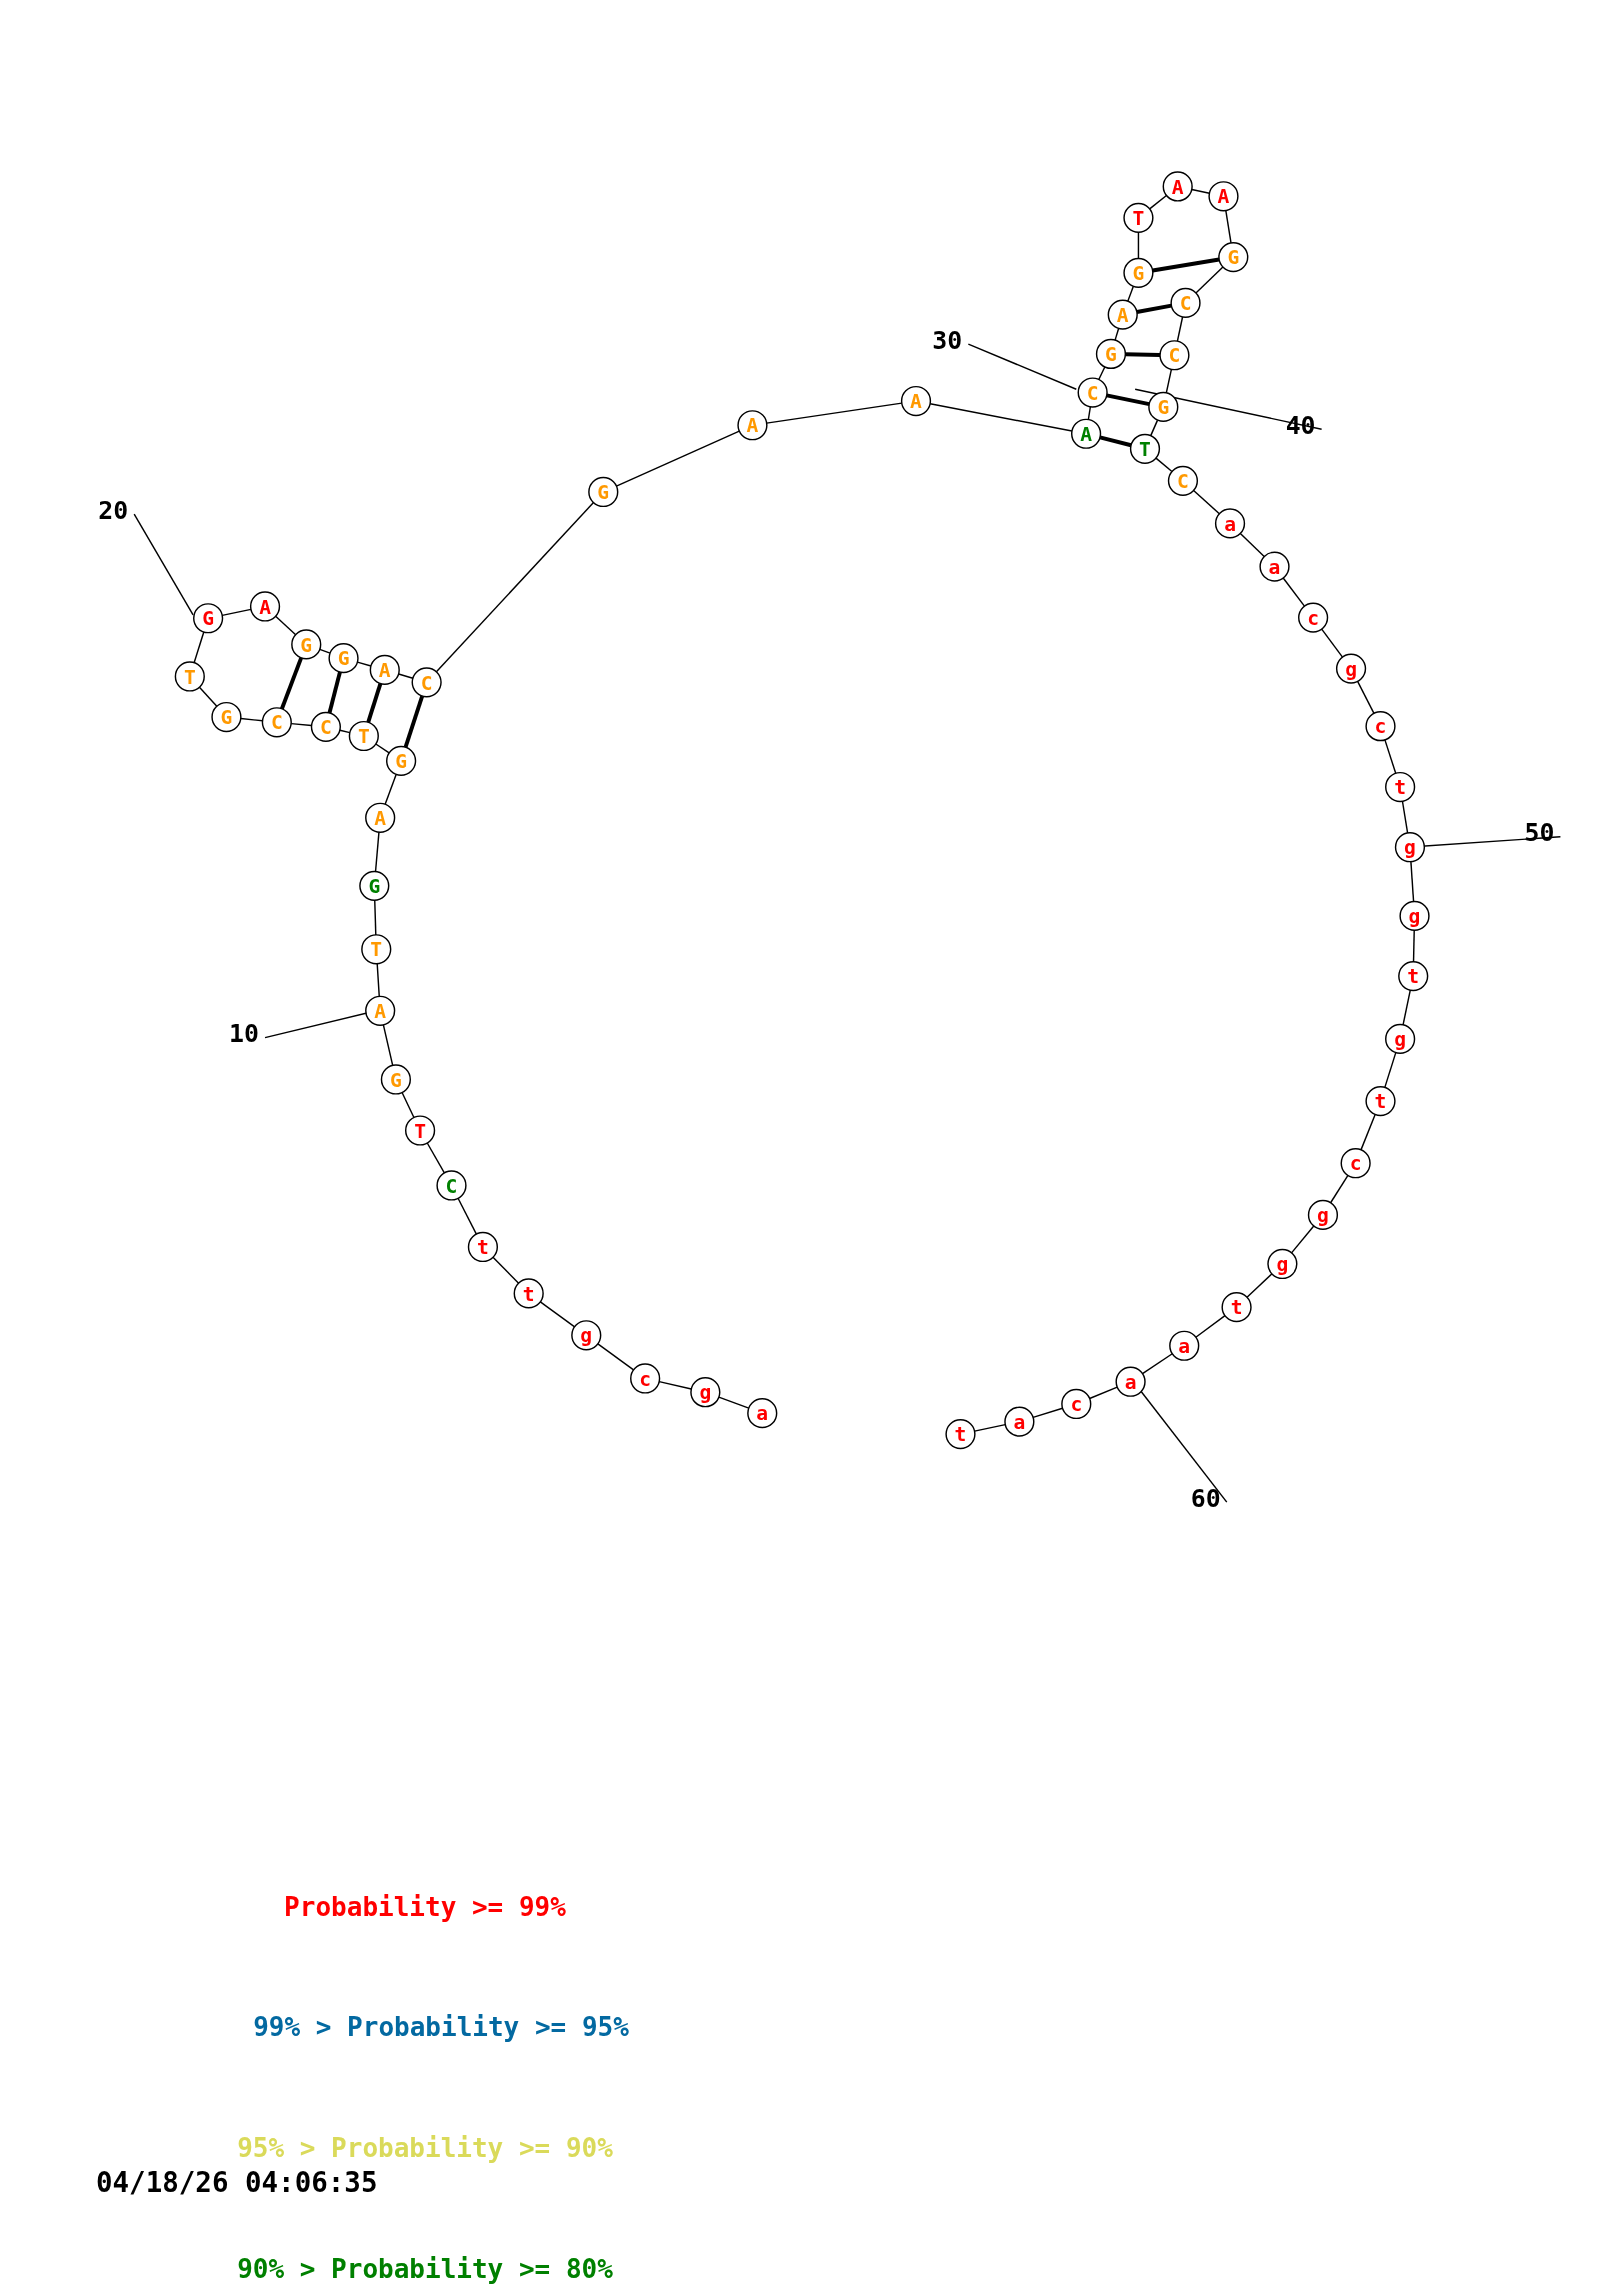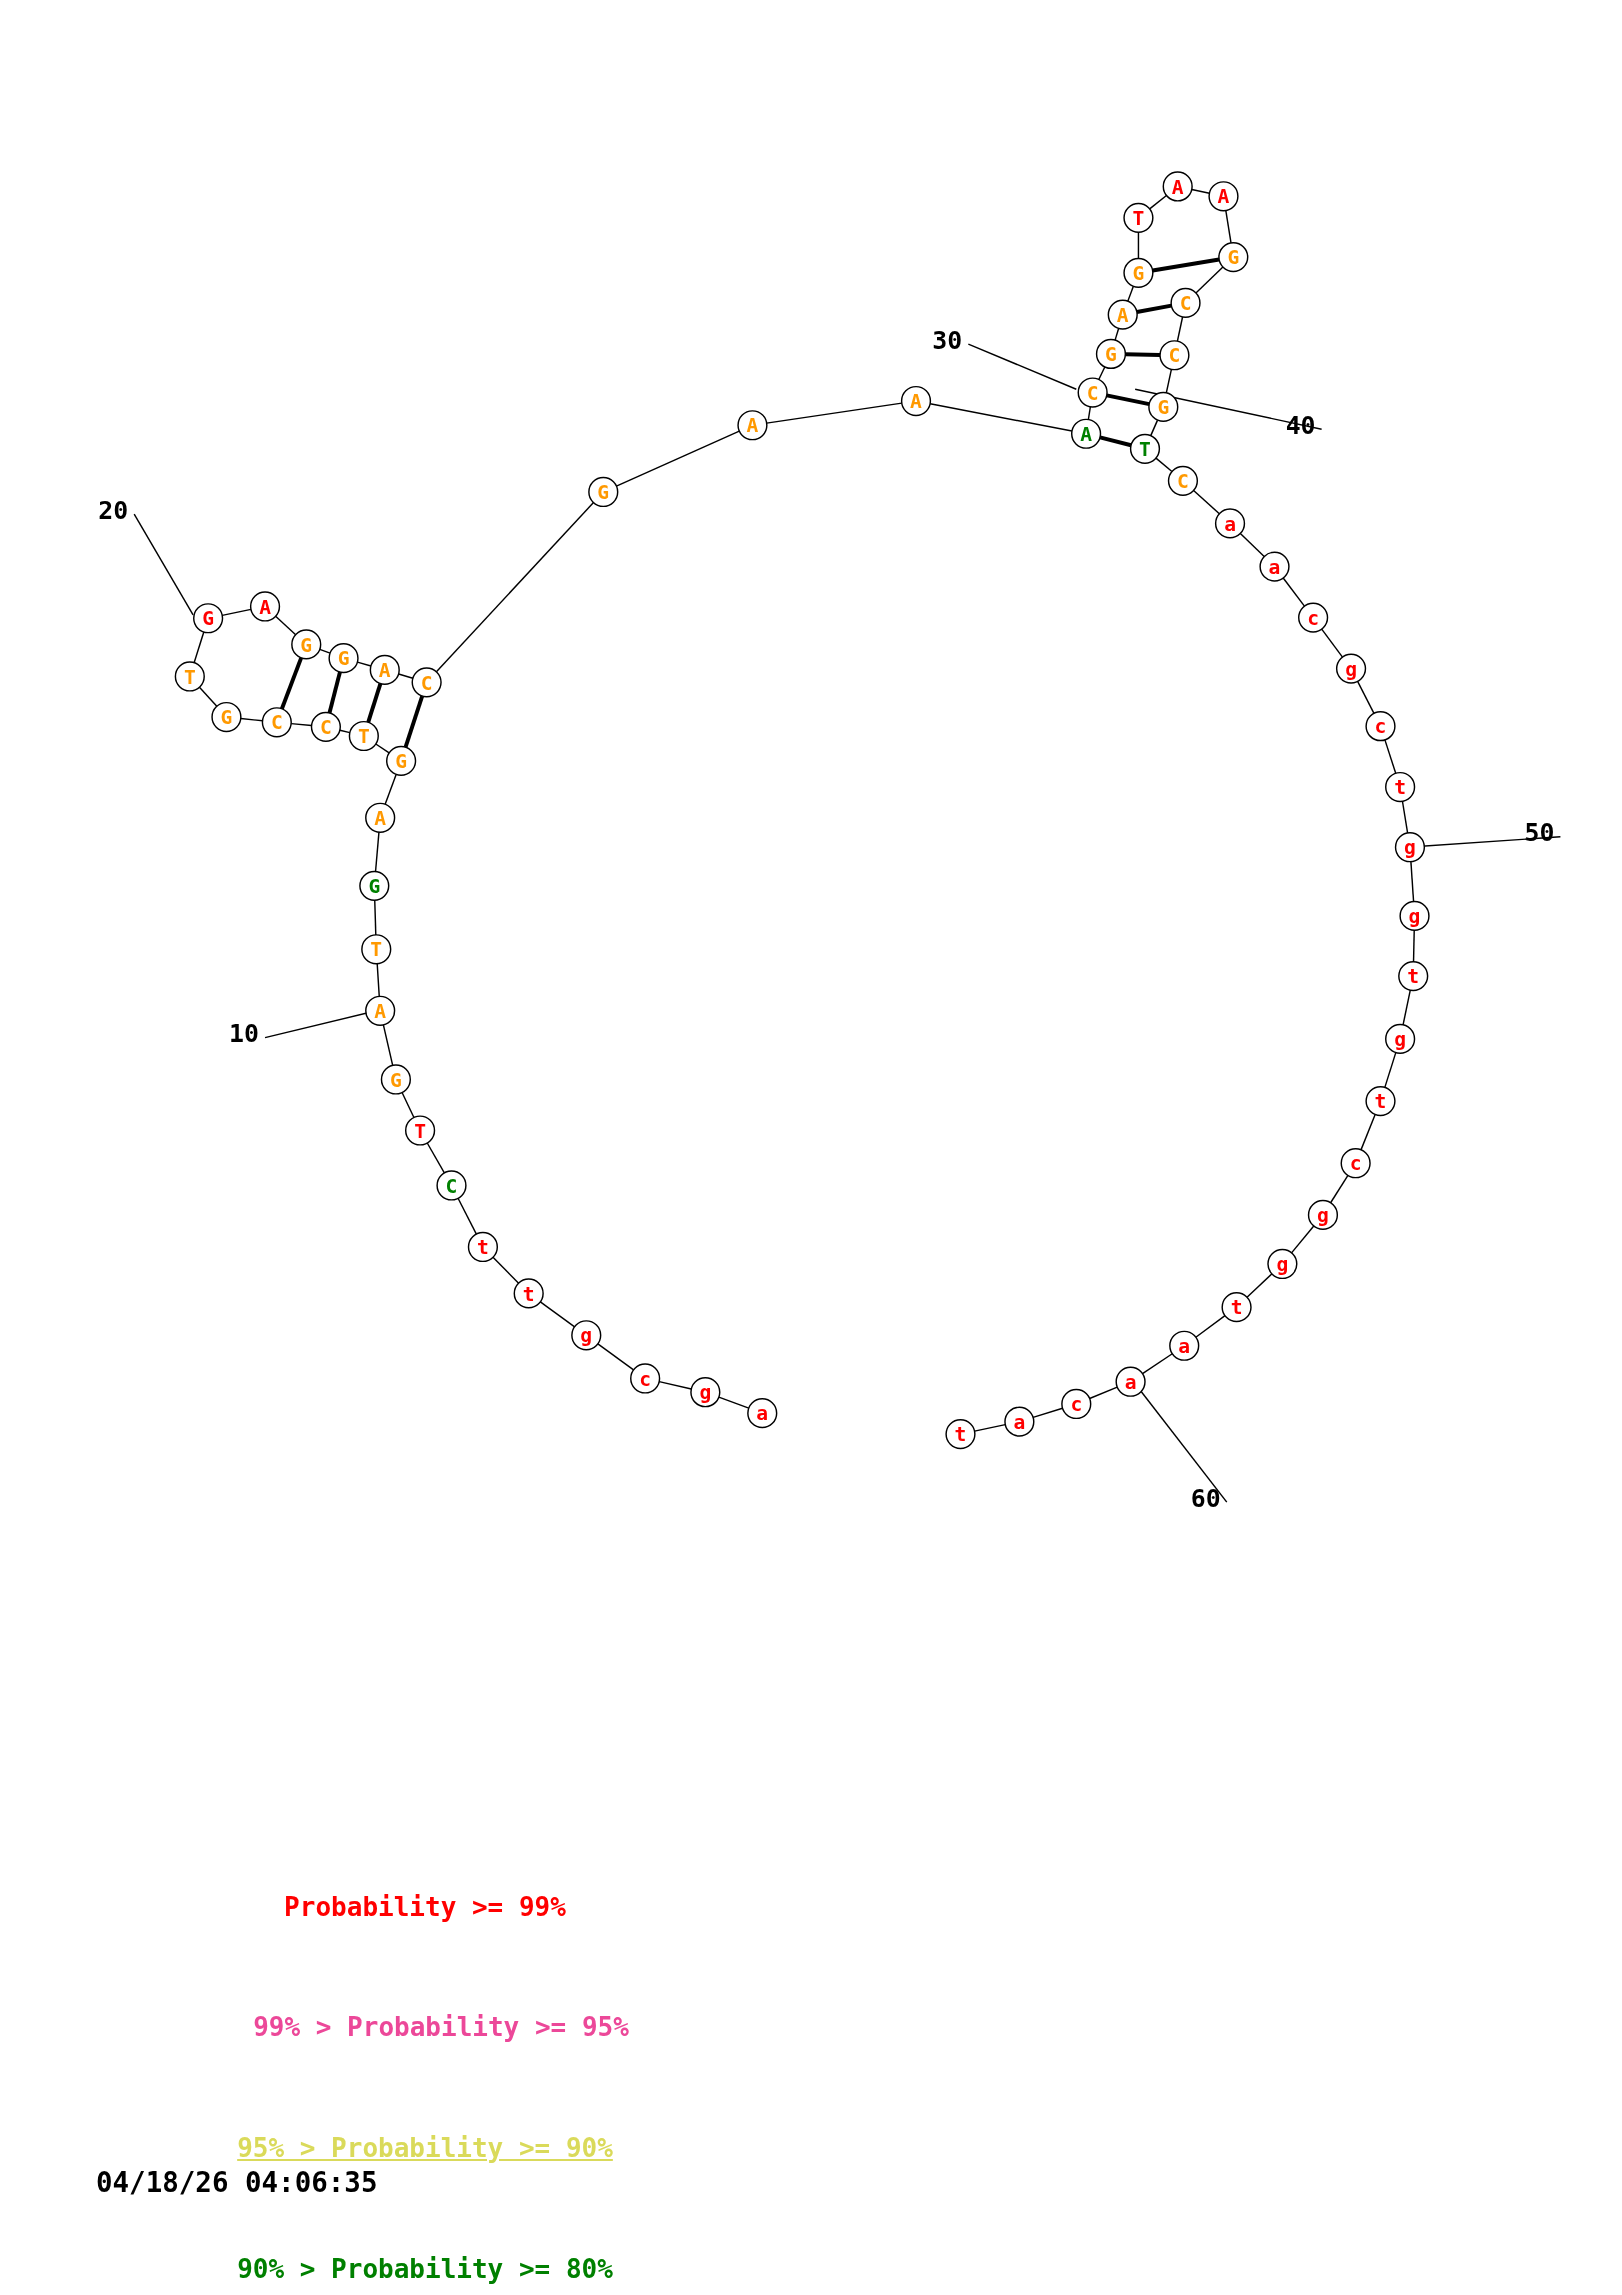--- a/index.html
+++ b/index.html
@@ -418,22 +418,22 @@
       <text x="150" y="780" class="num-label">20</text>
       <text x="1425" y="520" class="num-label">30</text>
       <text x="1965" y="650" class="num-label">40</text>
       <text x="2330" y="1273" class="num-label">50</text>
       <text x="1820" y="2290" class="num-label">60</text>
     </g>
 </svg>
 
 <div class="legend">
   <div class="legend-row"><span style="color: rgb(255, 0, 0);">Probability &gt;= 99%</span></div>
-  <div class="legend-row"><span style="color: #ec4899; margin-left: 32px;">99% &gt; Probability &gt;= 95%</span></div>
-  <div class="legend-row"><span style="color: rgb(218, 218, 90); text-decoration: underline;">95% &gt; Probability &gt;= 90%</span></div>
+  <div class="legend-row"><span style="color: #0369a1; margin-left: 32px;">99% &gt; Probability &gt;= 95%</span></div>
+  <div class="legend-row"><span style="color: rgb(218, 218, 90);">95% &gt; Probability &gt;= 90%</span></div>
   <div class="legend-row"><span style="color: rgb(0, 128, 0);">90% &gt; Probability &gt;= 80%</span></div>
   
   
   
   
 </div>
 
 <div class="timestamp">04/18/26 04:06:35</div>
 
 

